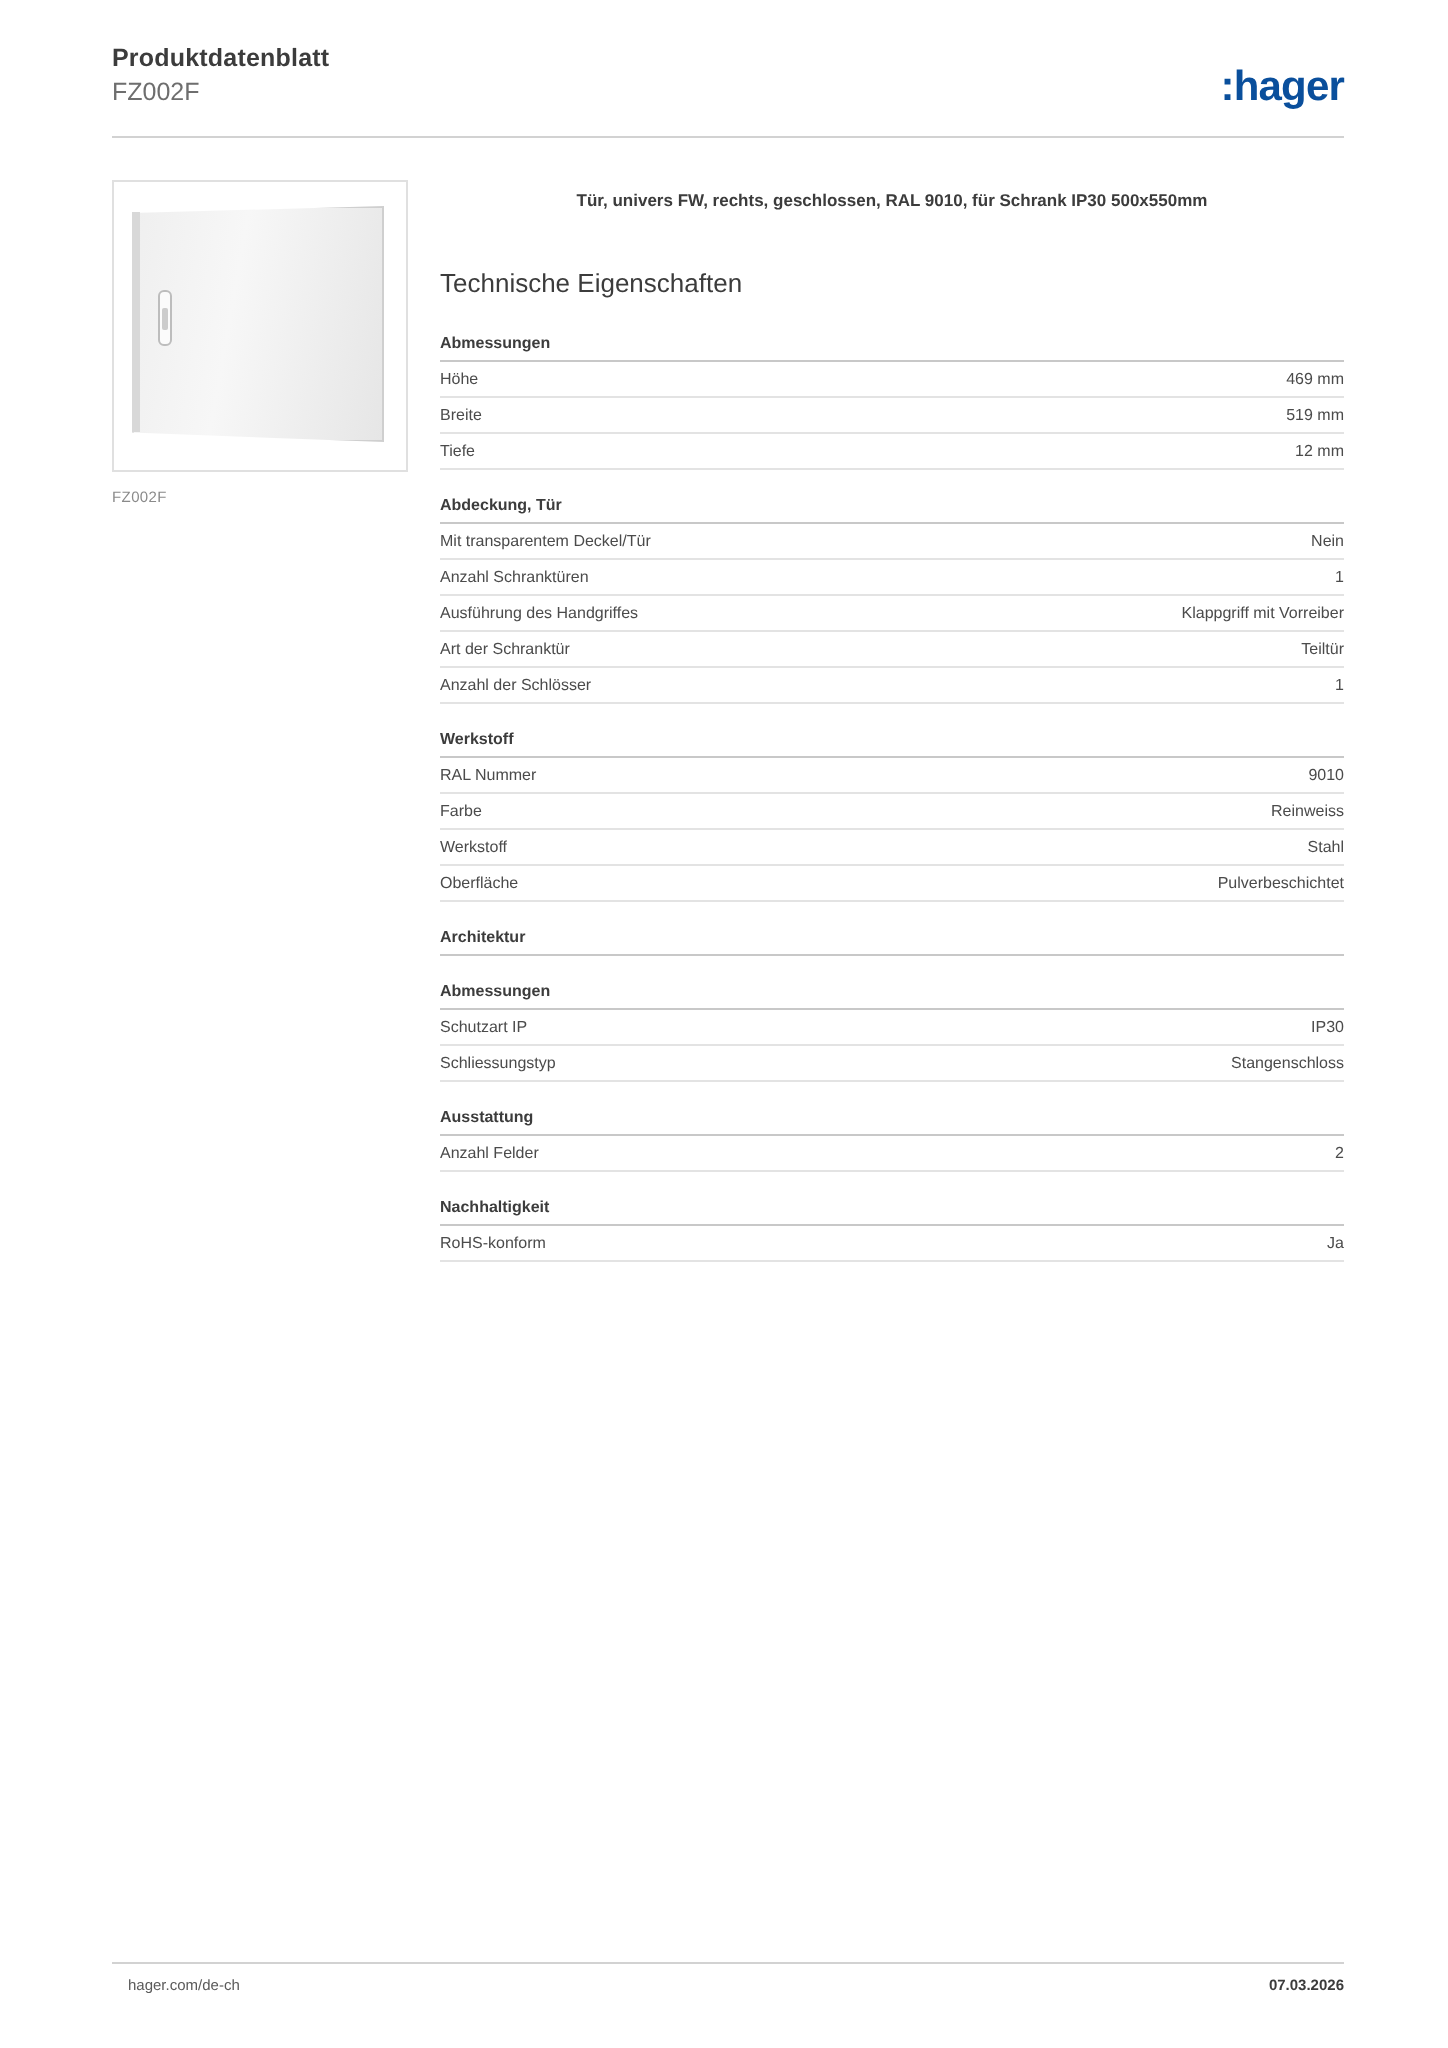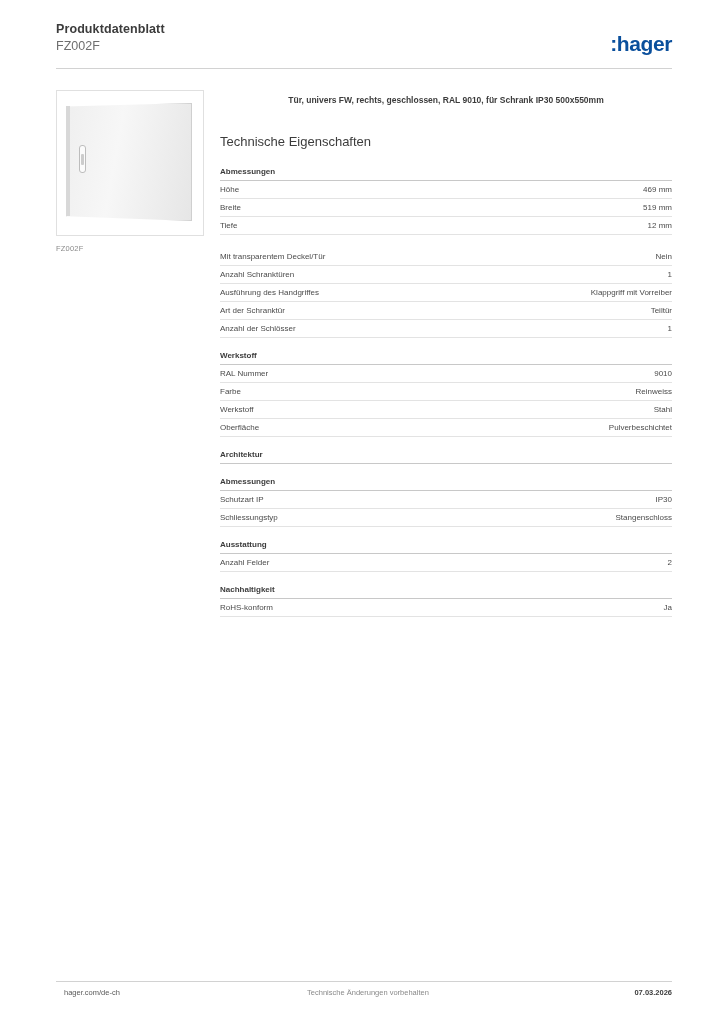--- a/index.html
+++ b/index.html
@@ -259,20 +259,21 @@
           <div class="row">
             <div class="label">Breite</div>
             <div class="value">519 mm</div>
           </div>
           <div class="row">
             <div class="label">Tiefe</div>
             <div class="value">12 mm</div>
           </div>
         </div>
         <div class="group">
+          <div class="group-title">Abdeckung, Tür</div>
           <div class="row">
             <div class="label">Mit transparentem Deckel/Tür</div>
             <div class="value">Nein</div>
           </div>
           <div class="row">
             <div class="label">Anzahl Schranktüren</div>
             <div class="value">1</div>
           </div>
           <div class="row">
             <div class="label">Ausführung des Handgriffes</div>
@@ -333,17 +334,16 @@
             <div class="label">RoHS-konform</div>
             <div class="value">Ja</div>
           </div>
         </div>
       </div>
   </div>
 
   <div class="footer-rule"></div>
   <div class="footer">
     <div class="left">hager.com/de-ch</div>
-    <div class="center">Technische Änderungen vorbehalten</div>
     <div class="right">07.03.2026</div>
   </div>
 
 </div>
 
 </body></html>

